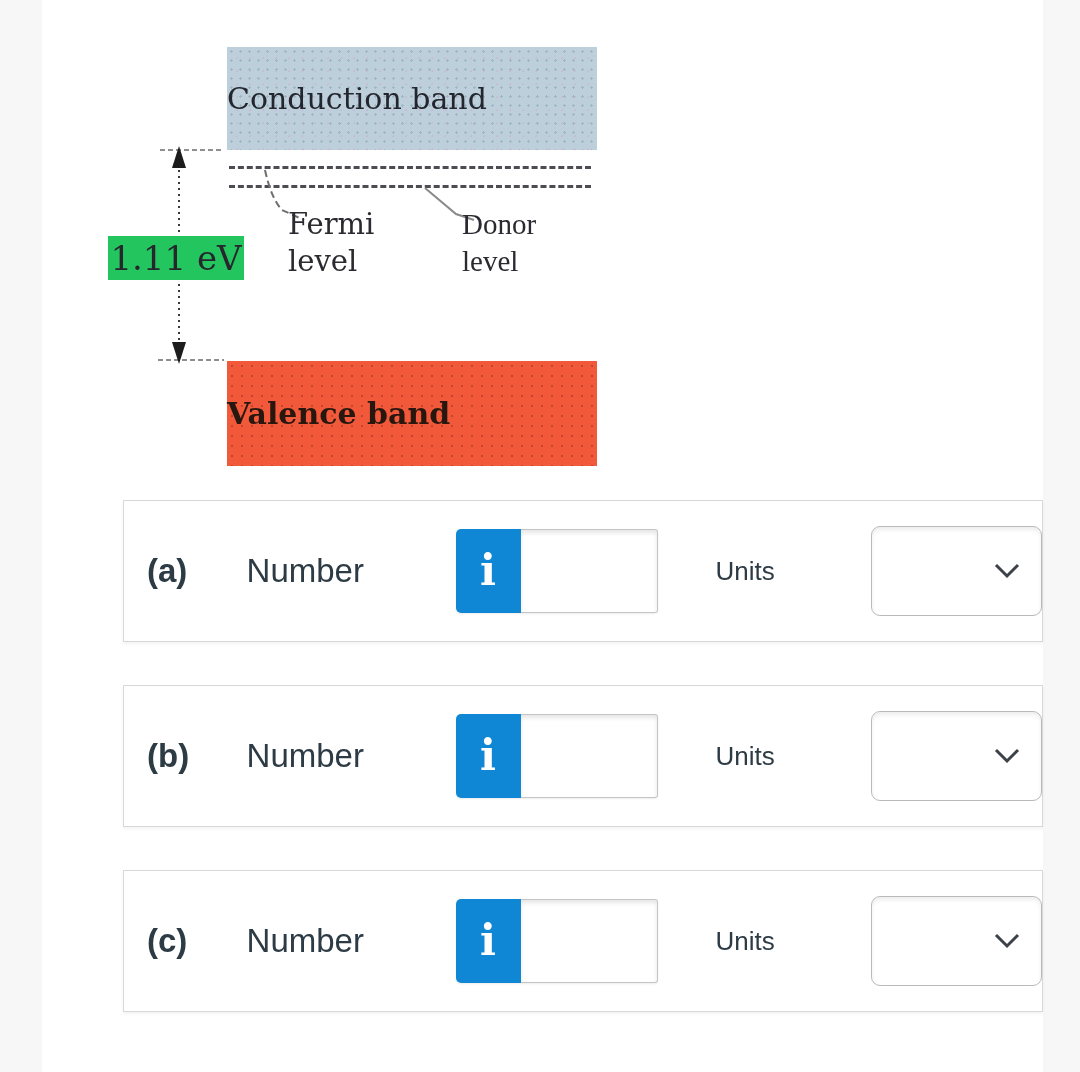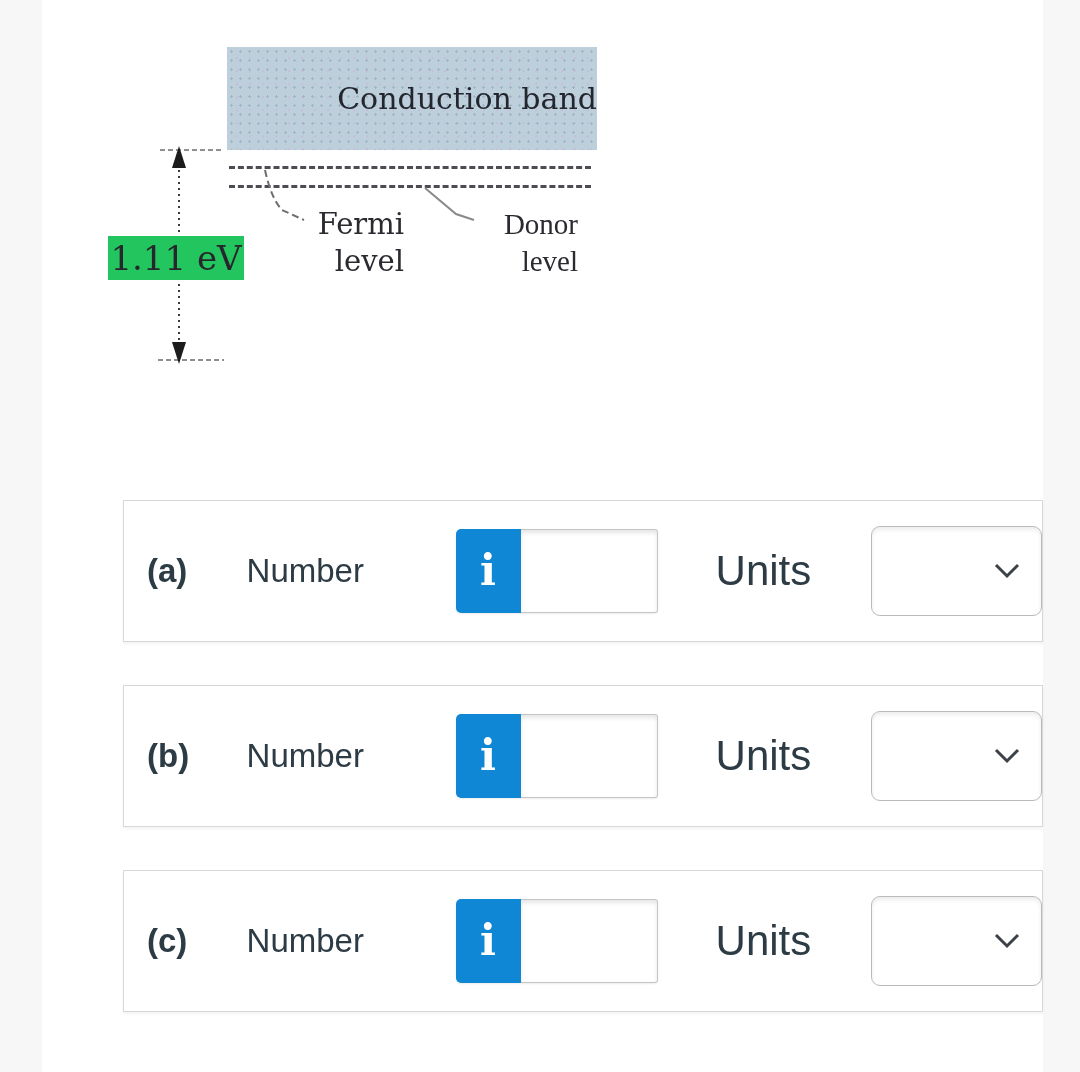--- a/index.html
+++ b/index.html
@@ -21,21 +21,21 @@
   
   .diagram {
     position: absolute;
     left: 60px; top: 40px;
     width: 520px; height: 445px;
   }
   .diagram .band {
     position: absolute;
     left: 125px;
     width: 370px;
-    display: flex; align-items: center; justify-content: flex-end;
+    display: flex; align-items: center; justify-content: flex-start;
     font-family: "DejaVu Serif", serif;
     font-size: 30px;
   }
   .band-conduction {
     top: 7px; height: 103px;
     background-color: #bccfda;
     background-image: radial-gradient(#9fb6c5 1.2px, transparent 1.2px),
                       radial-gradient(#c9b9d6 1px, transparent 1px);
     background-size: 9px 9px, 13px 13px;
     background-position: 0 0, 4px 5px;
@@ -53,21 +53,21 @@
     position: absolute;
     left: 127px; width: 362px; height: 0;
     border-top: 3px dashed #4c4c52;
   }
   .level-fermi-line { top: 126px; }
   .level-donor-line { top: 145px; }
   .diagram-svg { position: absolute; left: 0; top: 0; }
   .level-caption {
     position: absolute;
     width: 116px;
-    text-align: right;
+    text-align: left;
     font-family: "DejaVu Serif", serif;
     font-size: 29px;
     line-height: 37px;
     color: #2a2a30;
   }
   .caption-fermi { left: 186px; top: 166px; }
   .caption-donor { left: 360px; top: 166px; font-family: Liberation Serif, serif; }
   .gap-label {
     position: absolute;
     left: 6px; top: 196px;
@@ -137,21 +137,21 @@
     box-shadow: inset 0 3px 4px rgba(0,0,0,0.10);
     font-family: "Liberation Sans", sans-serif;
     font-size: 30px;
     padding: 0 10px;
     color: #2d3b45;
     outline: none;
   }
   .units-label {
     margin-left: 58px;
     width: 102px;
-    font-size: 42px;
+    font-size: 26px;
     color: #2d3b45;
   }
   .units-dropdown {
     margin-left: 54px;
     width: 172px; height: 90px;
     background: #ffffff;
     border: 1px solid #b7bbbe;
     border-radius: 9px;
     box-shadow: inset 0 3px 4px rgba(0,0,0,0.07);
     display: flex;
@@ -196,20 +196,23 @@
       <div>Fermi</div>
       <div>level</div>
     </div>
     <div class="level-caption caption-donor">
       <div>Donor</div>
       <div>level</div>
     </div>
 
     <div class="gap-label">1.11 eV</div>
 
+    <div class="band band-valence">
+      <span>Valence band</span>
+    </div>
   </div>
 
   <div class="answer-row row-a">
     <div class="part-label">(a)</div>
     <div class="number-label">Number</div>
     <div class="input-group">
       <button class="info-button">
         <span>i</span>
       </button>
       <input class="number-input" type="text" value="" style="">

